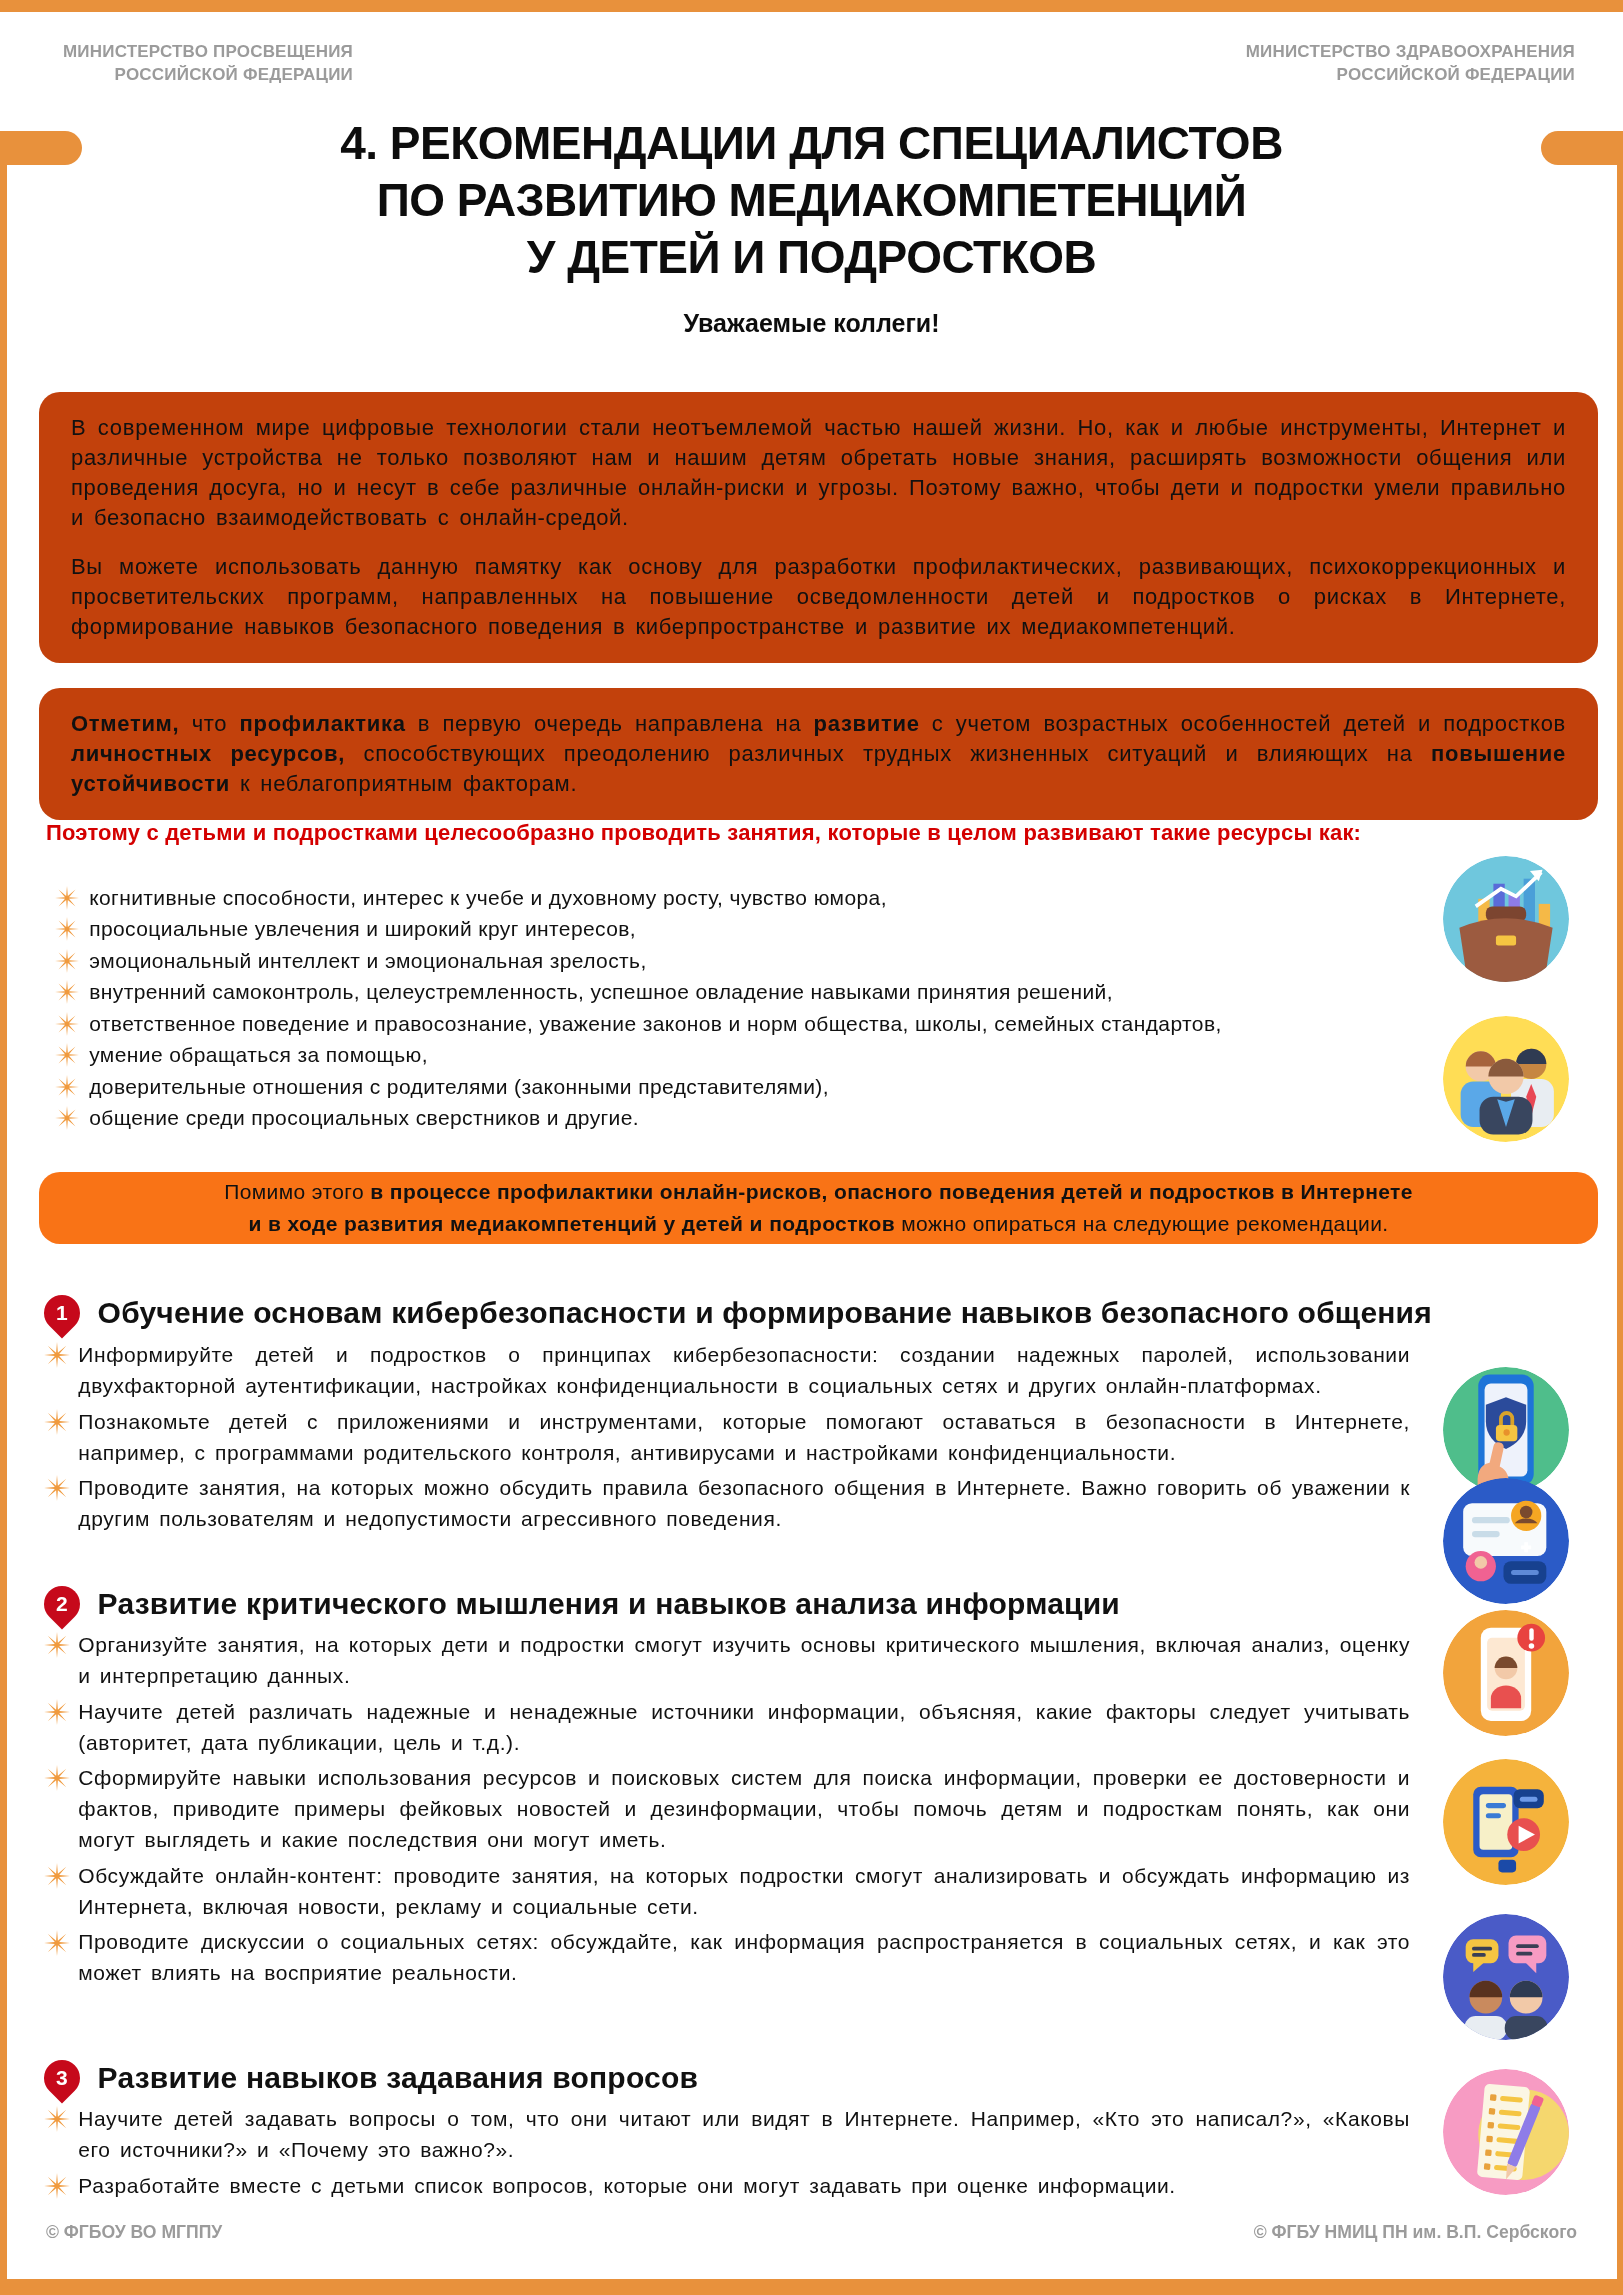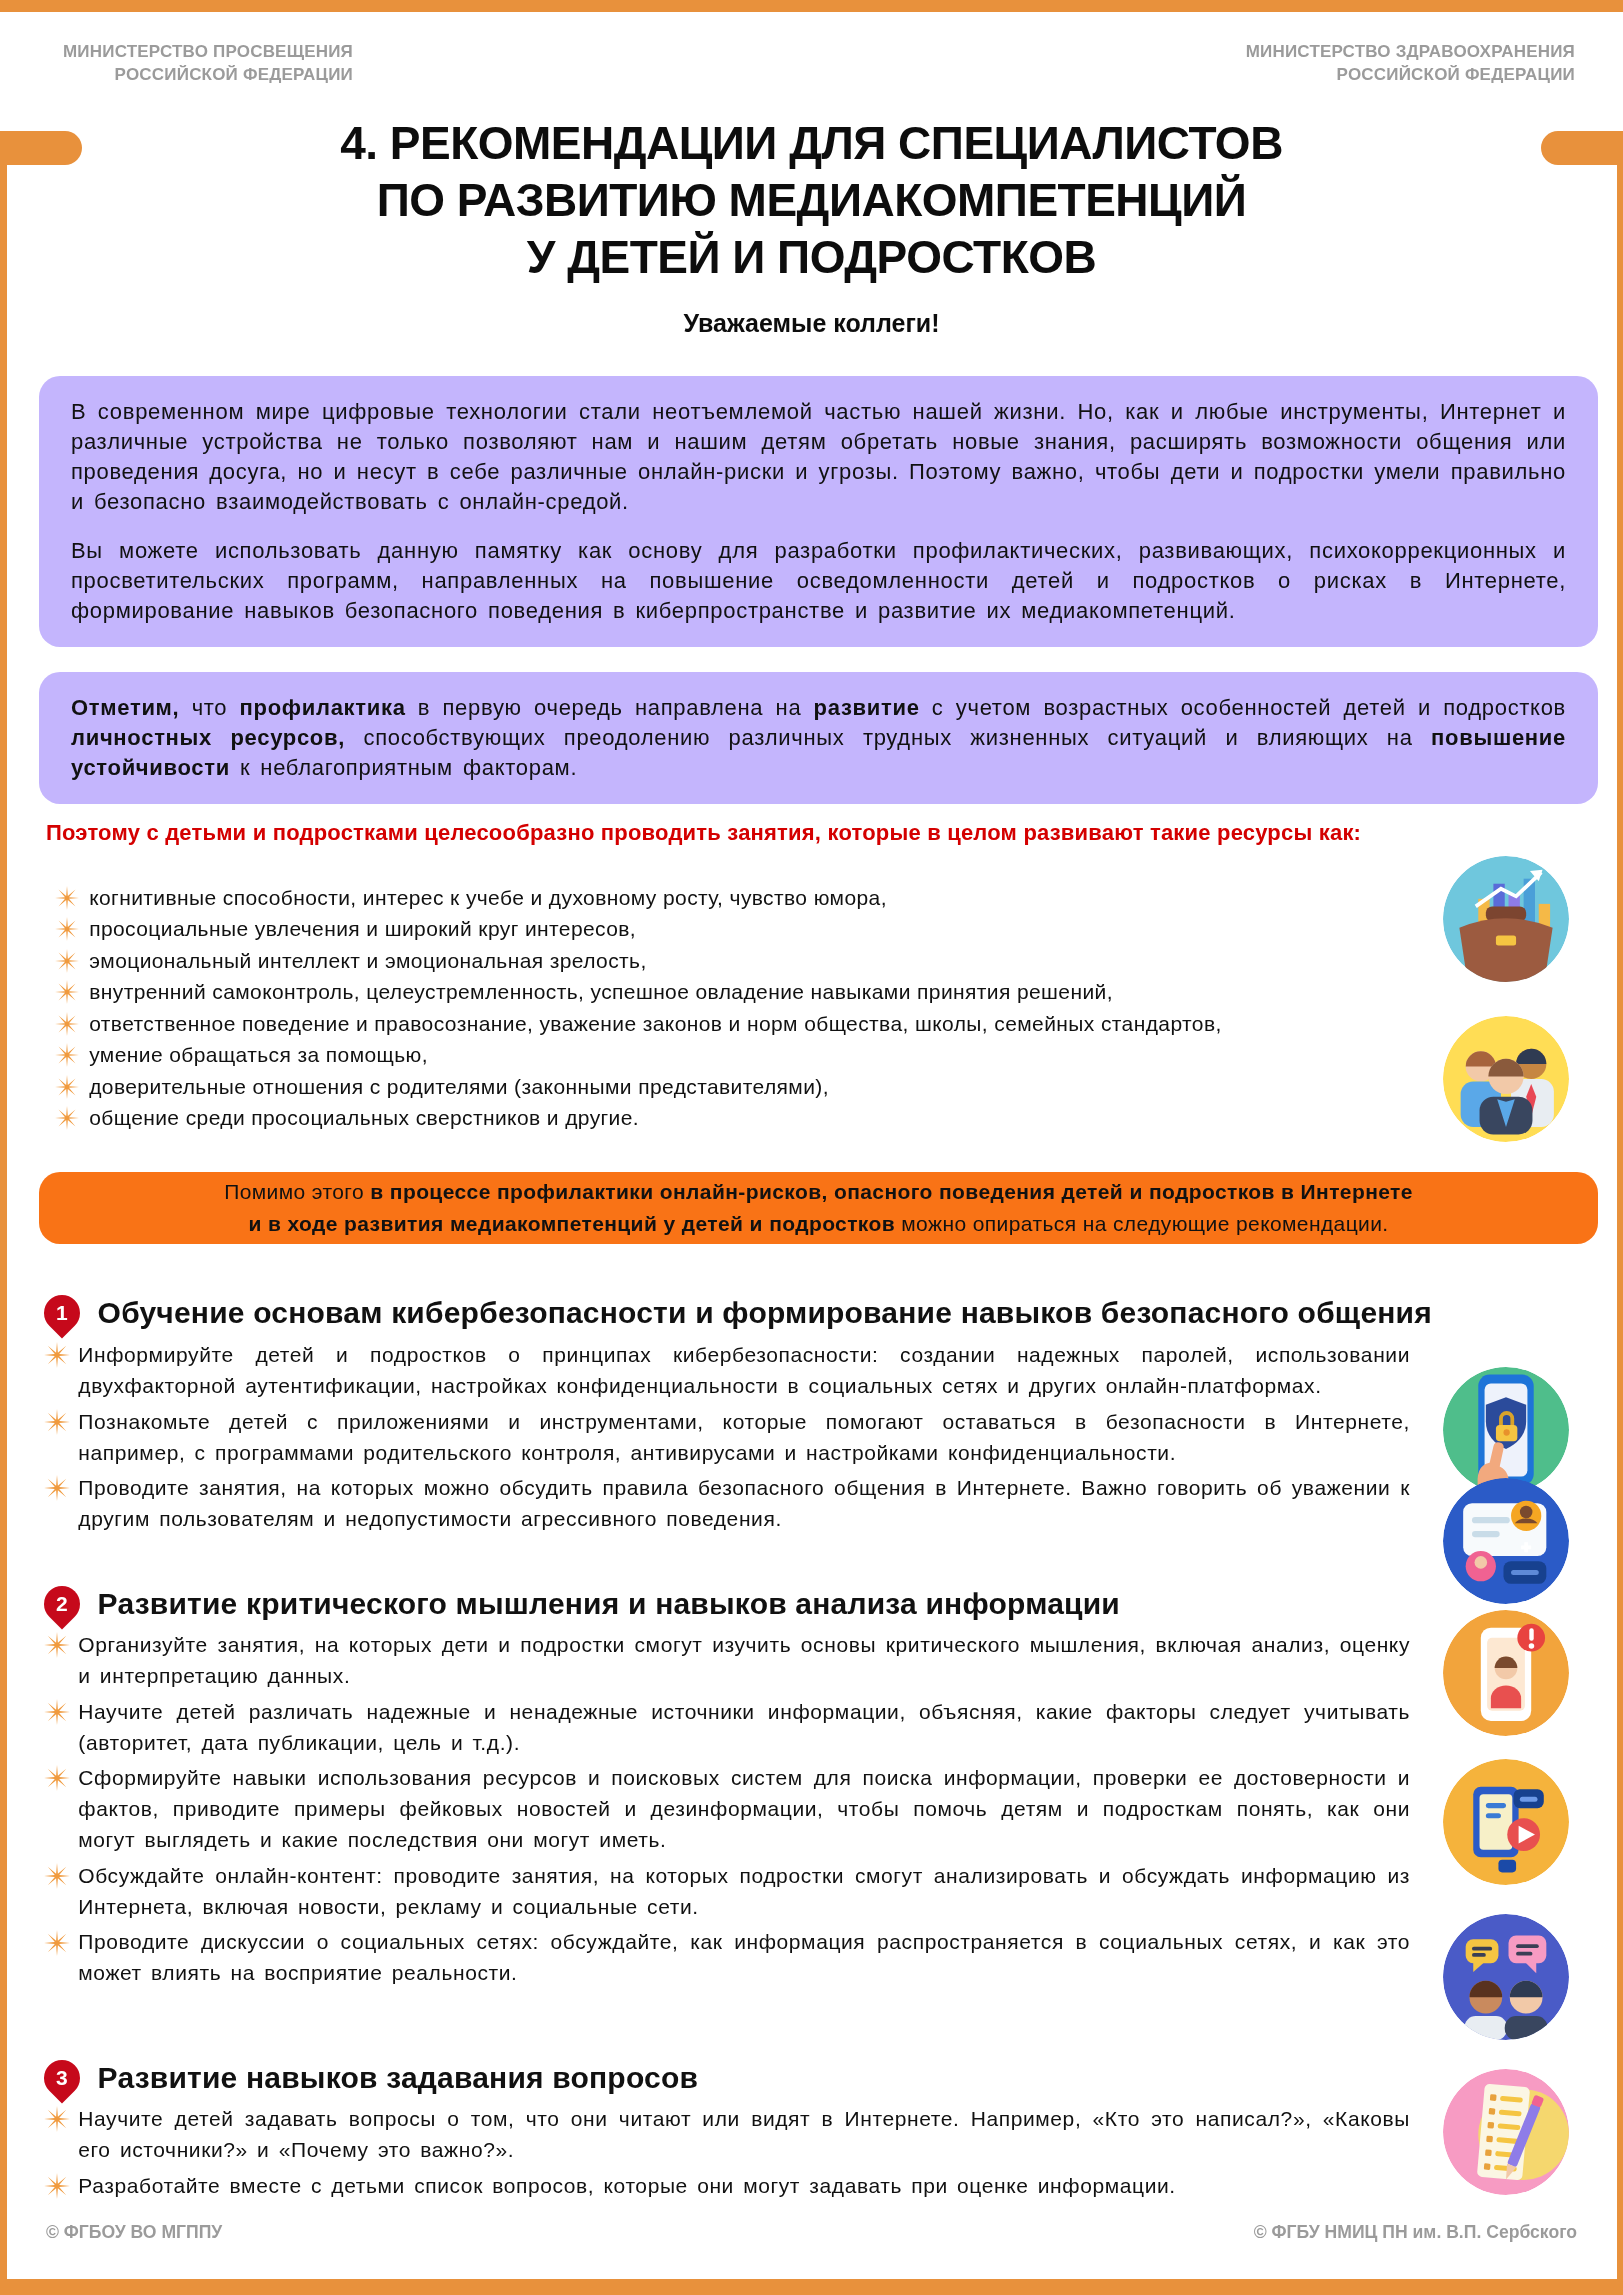--- a/index.html
+++ b/index.html
@@ -15,23 +15,23 @@
   
   .ministry{position:absolute;top:41px;font-size:17px;font-weight:700;line-height:1.35;
             color:#9B9B9B;letter-spacing:0.2px;}
   .ministry.left{left:47px;text-align:right;margin-left:16px;}
   .ministry.right{right:48px;text-align:right;}
   .title{position:absolute;left:0;top:115px;width:1623px;text-align:center;
          font-size:46px;font-weight:700;line-height:1.24;letter-spacing:-0.5px;color:#0d0d0d;}
   .greeting{position:absolute;left:0;top:309px;width:1623px;text-align:center;
             font-size:25px;font-weight:700;color:#0d0d0d;}
   
-  .peach{position:absolute;left:39px;width:1559px;background:#c4b5fd;border-radius:21px;
+  .peach{position:absolute;left:39px;width:1559px;background:#c2410c;border-radius:21px;
          padding:21px 32px;box-sizing:border-box;font-size:22px;line-height:30px;
-         text-align:justify;letter-spacing:0.7px;word-spacing:3.2px;}
+         text-align:justify;letter-spacing:0.7px;word-spacing:3.2px;margin-top:16px;}
   .peach p{margin:0;}
   .peach p + p{margin-top:19.4px;}
   .block1{top:376px;}
   .block2{top:672px;}
   .b{font-weight:700;}
   
   .red-heading{position:absolute;left:46px;top:820px;width:1537px;
                font-size:22px;font-weight:700;color:#D40000;letter-spacing:0.2px;}
   .res-list{position:absolute;left:55px;top:878px;width:1342px;list-style:none;margin:0;padding:0;}
   .res-list li{display:flex;align-items:flex-end;gap:10.2px;height:31.5px;font-size:21px;letter-spacing:0.4px;}

